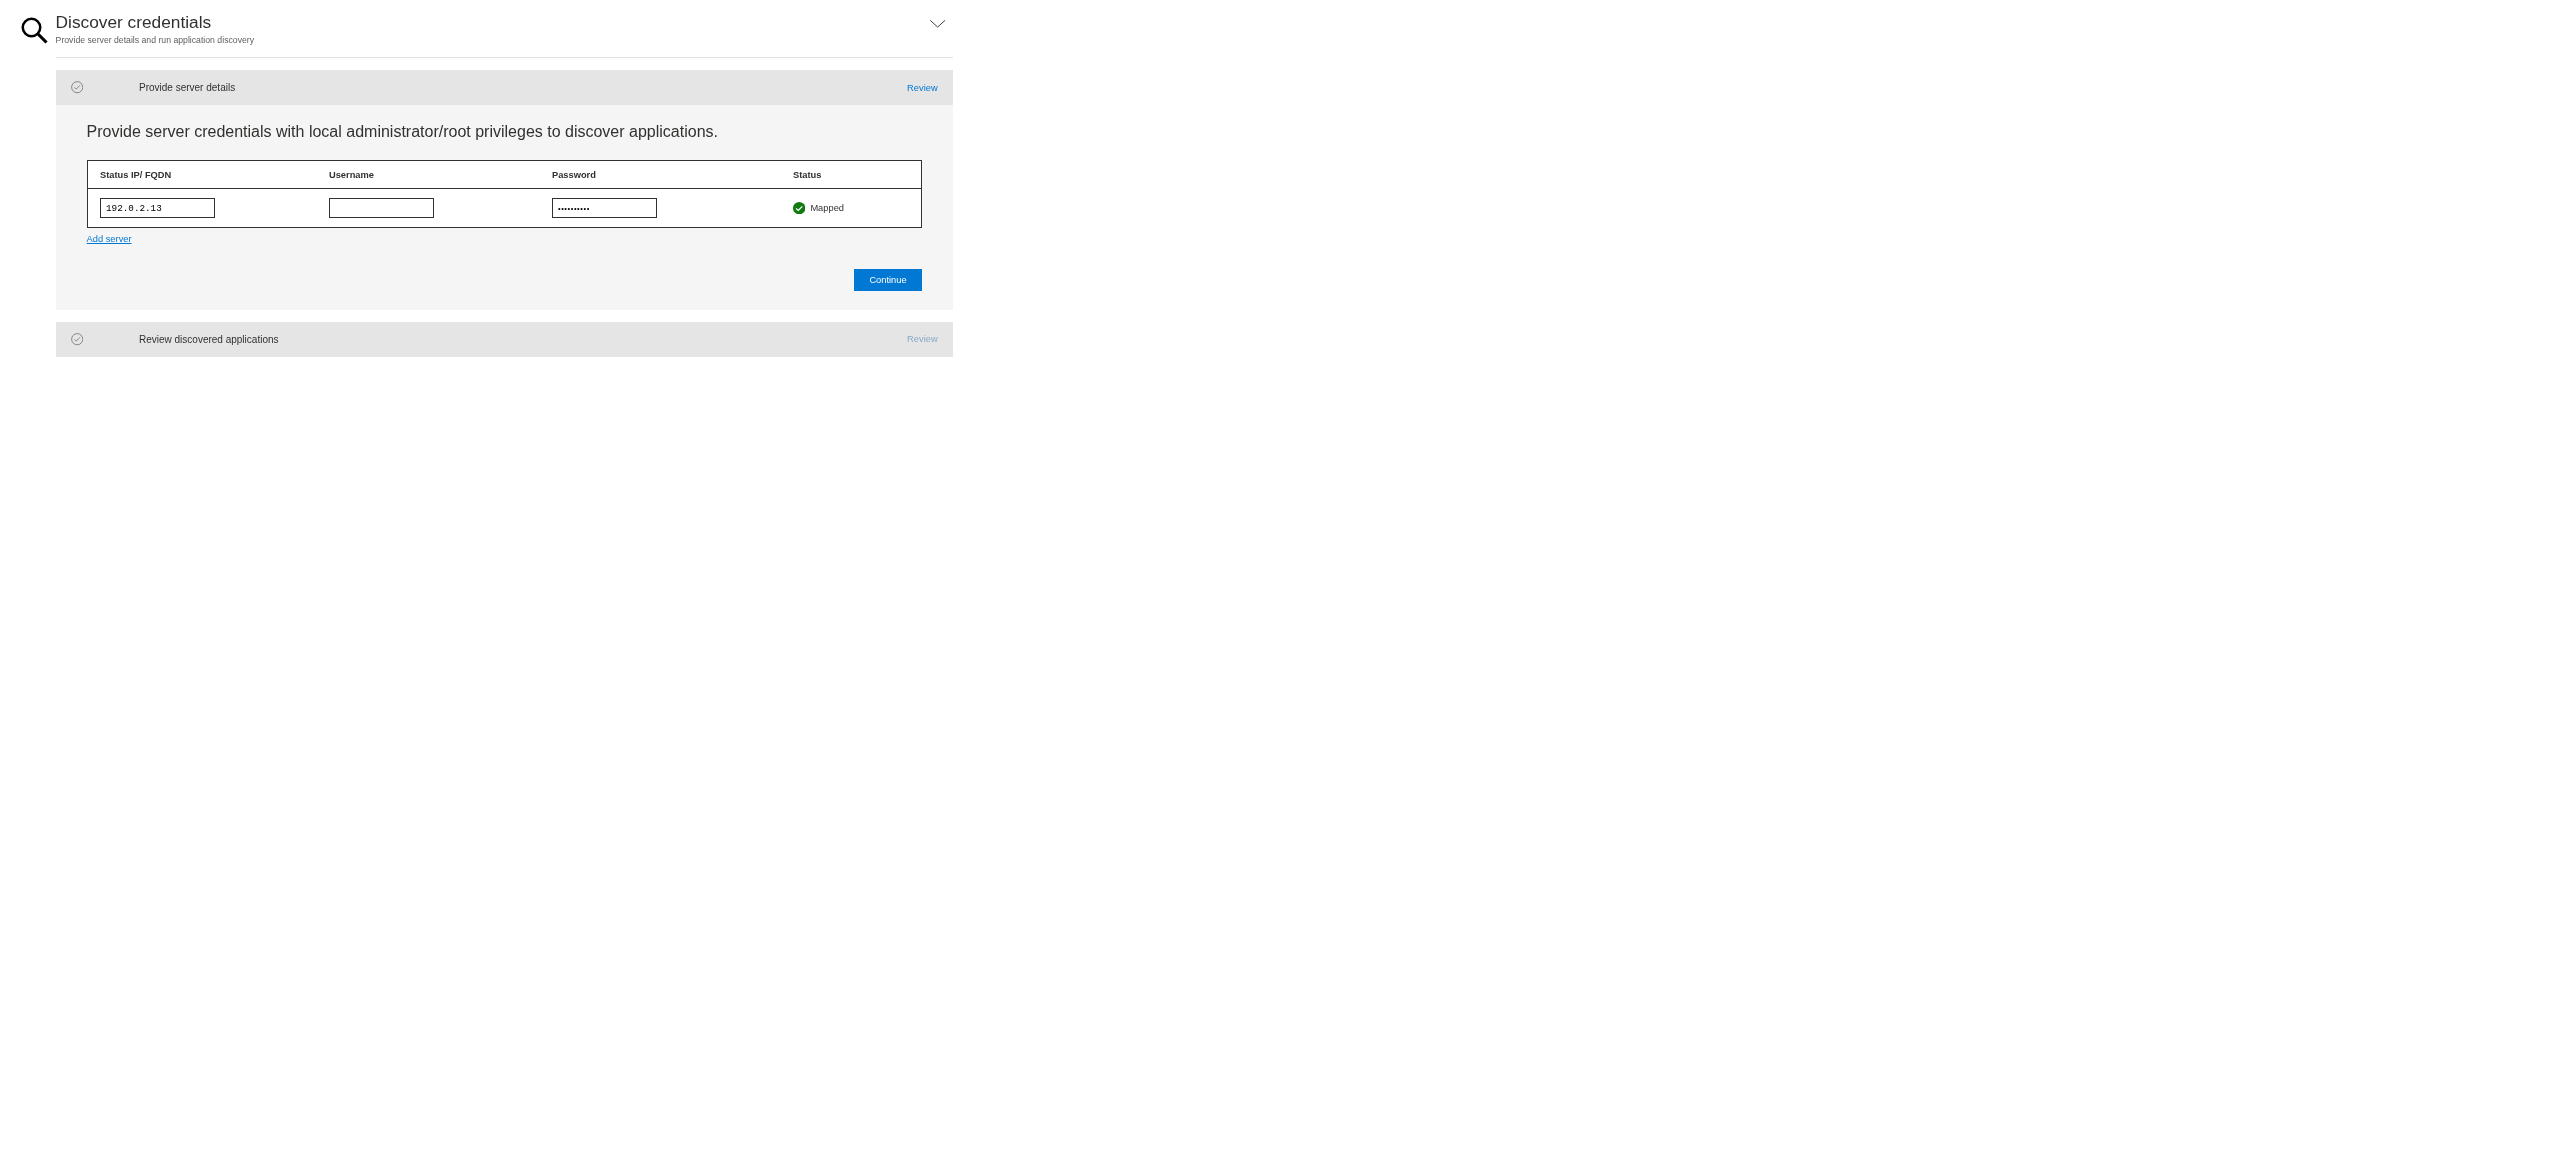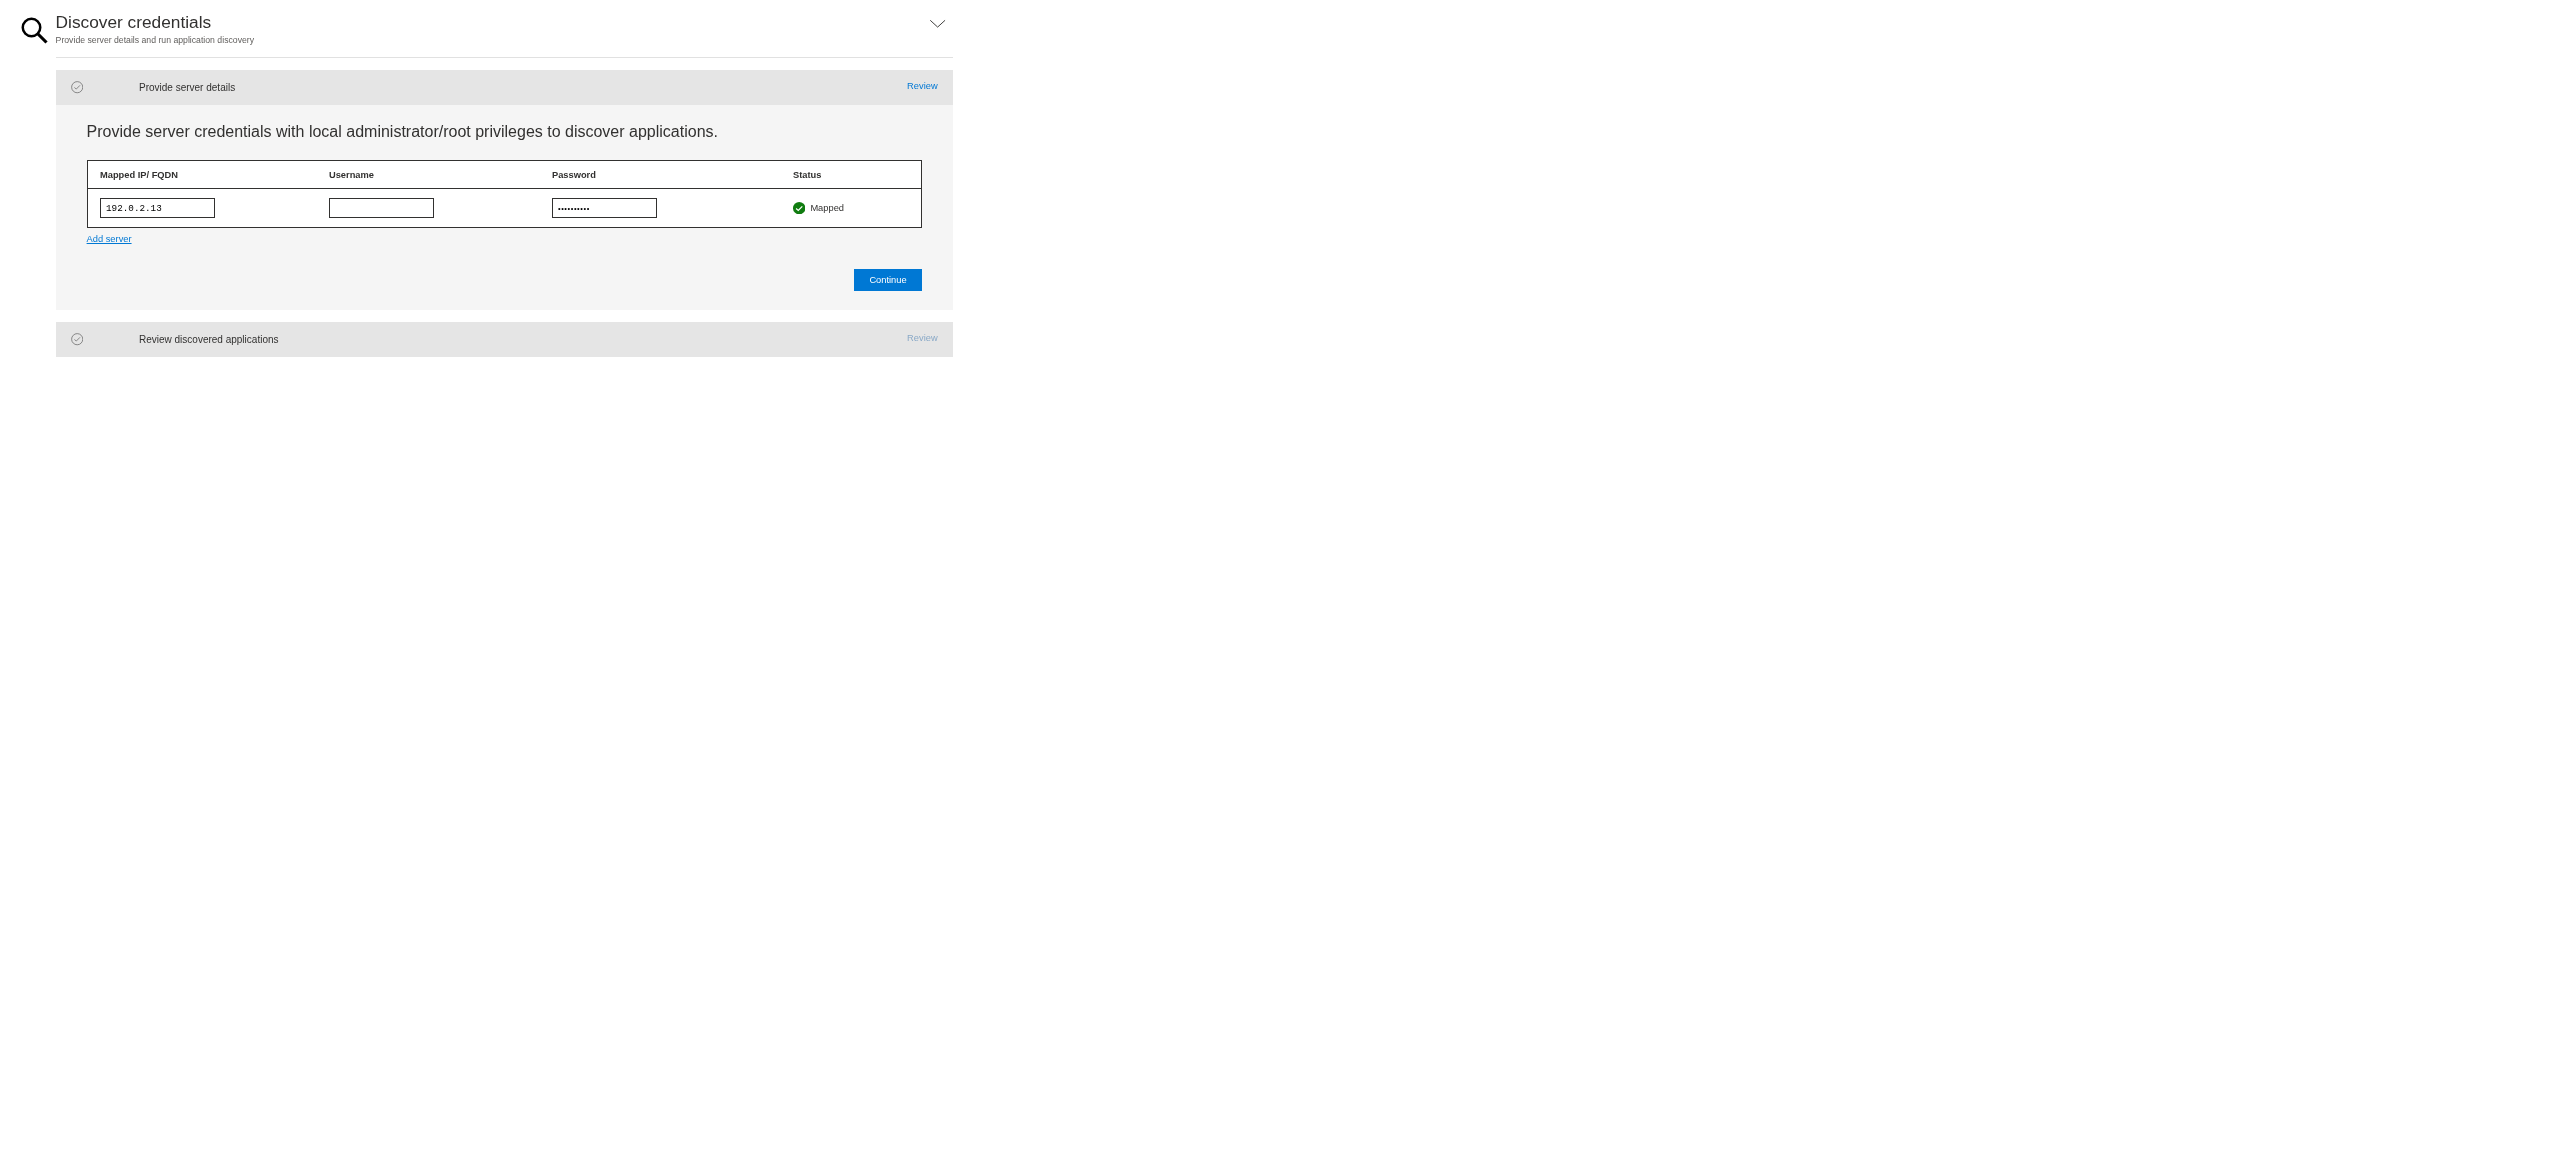--- a/index.html
+++ b/index.html
@@ -47,20 +47,21 @@
       padding-top: 6.2px;
       padding-right: 6.2px;
     }
     .section {
       margin-bottom: 12.4px;
     }
     .section-header {
       background: #e5e5e5;
       padding: 11px 15px;
       display: flex;
+      align-items: center;
       justify-content: space-between;
     }
     .section-header-left {
       display: flex;
       align-items: center;
     }
     .check-circle {
       width: 12.4px;
       height: 12.4px;
       margin-right: 56px;
@@ -205,21 +206,21 @@
           <span class="section-title">Provide server details</span>
         </div>
         <a class="review-link">Review</a>
       </div>
 
       <div class="section-body">
         <div class="instruction">Provide server credentials with local administrator/root privileges to discover applications.</div>
 
         <div class="table">
           <div class="table-header">
-            <div class="col col-1">Mapped IP/ FQDN</div>
+            <div class="col col-1">Status IP/ FQDN</div>
             <div class="col col-2">Username</div>
             <div class="col col-3">Password</div>
             <div class="col col-4">Status</div>
           </div>
           <div class="table-row">
             <div class="col col-1">
               <input type="text" class="text-input col-1-input" value="192.0.2.13" style="">
             </div>
             <div class="col col-2">
               <input type="text" class="text-input col-2-input" value="" style="">

